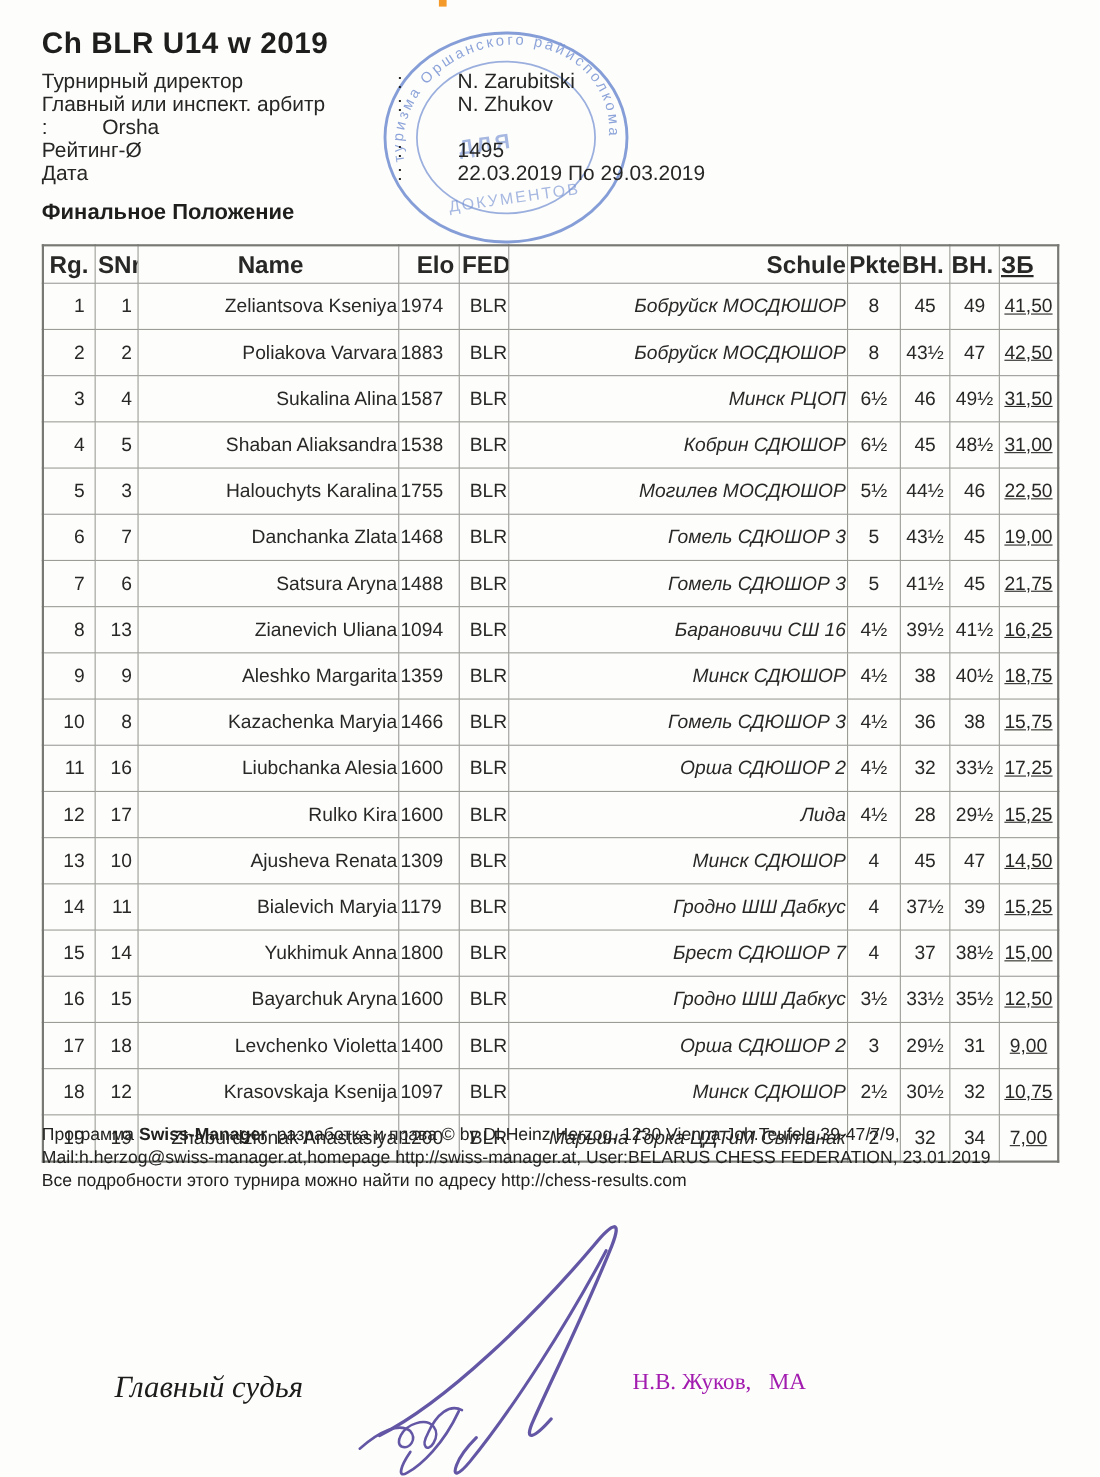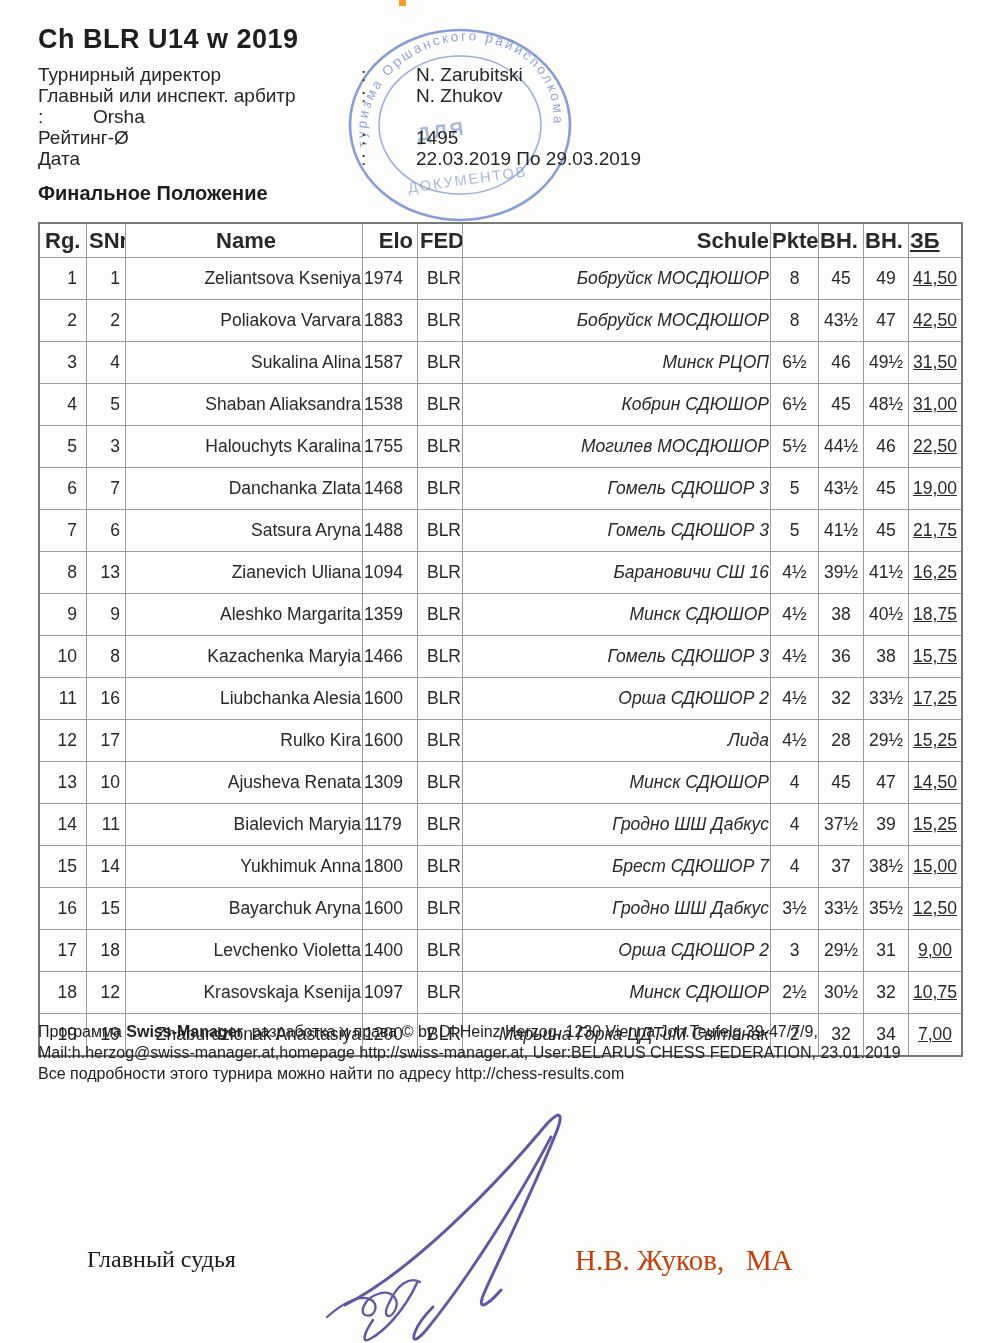--- a/index.html
+++ b/index.html
@@ -56,26 +56,26 @@
   td.col-4{text-align:right;padding-left:3px;margin-left:26px;}
   td.col-5{text-align:right;padding-left:11px;font-style:italic;}
   td.col-6,td.col-7,td.col-8,td.col-9{text-align:center;}
   .footer-block{
     position:absolute;left:38px;top:1021px;width:950px;
     font-size:16px;line-height:21px;color:#222220;z-index:3;
   }
   .footer-line{white-space:pre-wrap;}
   .bold{font-weight:bold;}
   .sig-role{
-    position:absolute;left:87px;top:1246px;
-    font-family:"Liberation Serif", serif;font-size:24px;color:#1c1c1a;z-index:3;
+    position:absolute;left:104px;top:1246px;
+    font-family:"Liberation Serif", serif;font-size:28px;color:#1c1c1a;z-index:3;font-style:italic;
   }
   .sig-name{
     position:absolute;left:575px;top:1244px;
-    font-family:"Liberation Serif", serif;font-size:29px;color:#c2410c;
+    font-family:"Liberation Serif", serif;font-size:21px;color:#a21caf;
     white-space:pre;z-index:3;
   }
   .sig-ink{position:absolute;left:315px;top:1105px;z-index:4;}
 </style>
 </head>
 <body>
 
 <div class="page">
 
   <div class="artifact-orange"></div>

